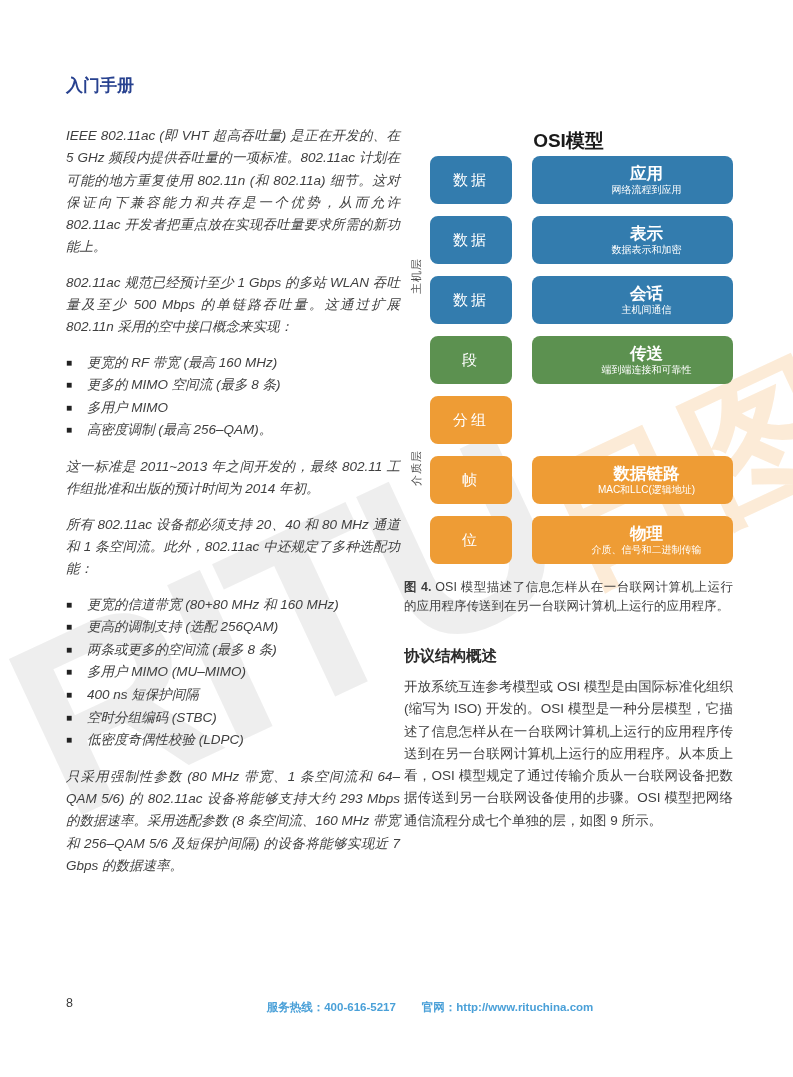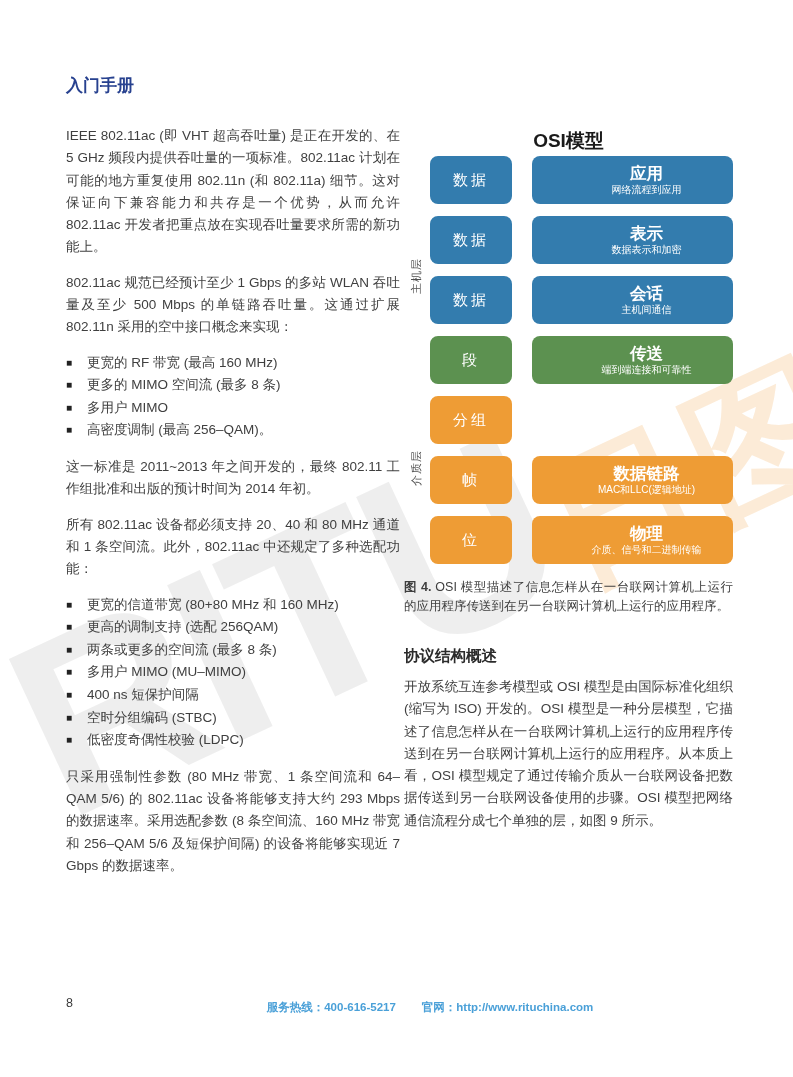--- a/index.html
+++ b/index.html
@@ -25,21 +25,21 @@
   .page-number { position:absolute; left:66px; top:996px; font-size:12.5px; color:#3a3a3a; z-index:2; }
   .footer-links {
     position:absolute; left:140px; top:1000px; width:580px; z-index:2;
     text-align:center; font-size:11.5px; color:#4aa0d8; font-weight:600;
   }
   .footer-links .sep { display:inline-block; width:26px; }
   .footer-url { color:#4aa0d8; text-decoration:none; font-weight:700; }
   
   .col-left {
     position:absolute; left:66px; top:125px; width:334px; z-index:1;
-    font-size:13.5px; line-height:22.3px; text-align:justify;
+    font-size:13.5px; line-height:22.3px; text-align:justify;font-style:italic;
   }
   .col-left p { margin:0 0 13px 0; }
   .bullet-list { list-style:none; margin:2px 0 14px 0; padding:0; }
   .bullet-list li { position:relative; padding-left:21px; line-height:22.6px; text-align:left; }
   .bullet-list .bmark { position:absolute; left:0; top:0; font-size:10px; color:#222; }
   
   .col-right { position:absolute; left:404px; top:128px; width:329px; z-index:1; }
   .osi-title { text-align:center; font-size:19px; font-weight:bold; color:#1a1a1a; height:28px; }
   .osi-diagram { position:relative; padding-left:26px; }
   .osi-row { display:flex; gap:20px; height:48px; margin-bottom:12px; }

